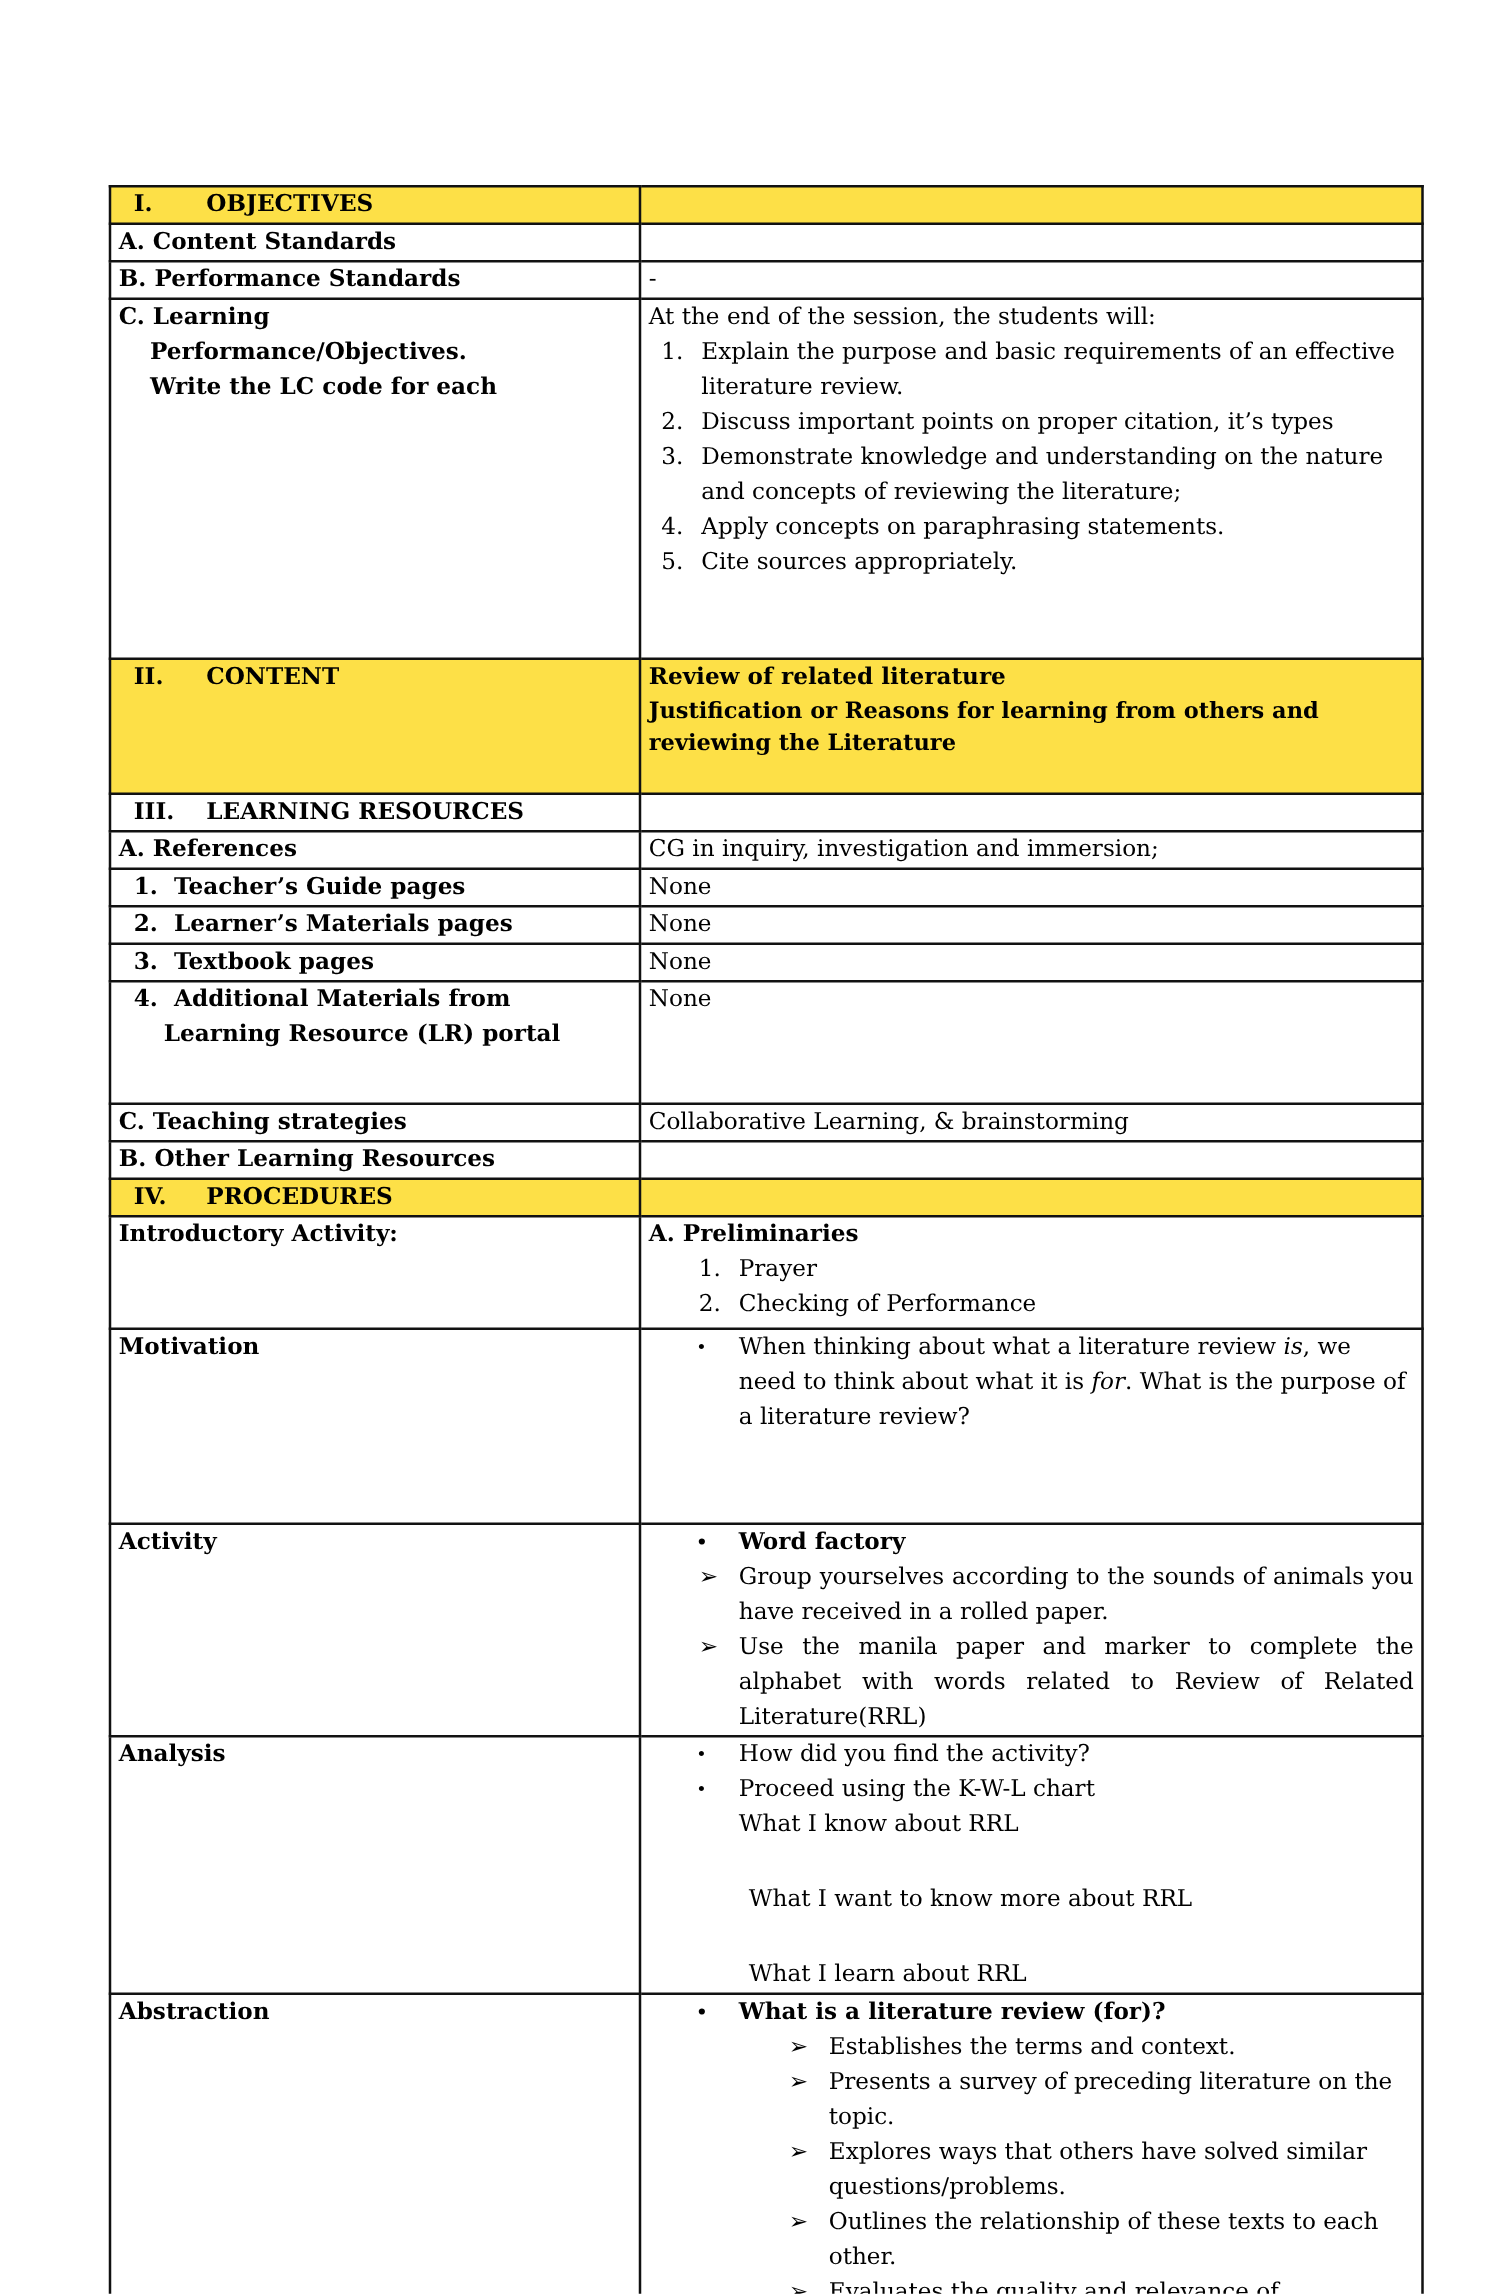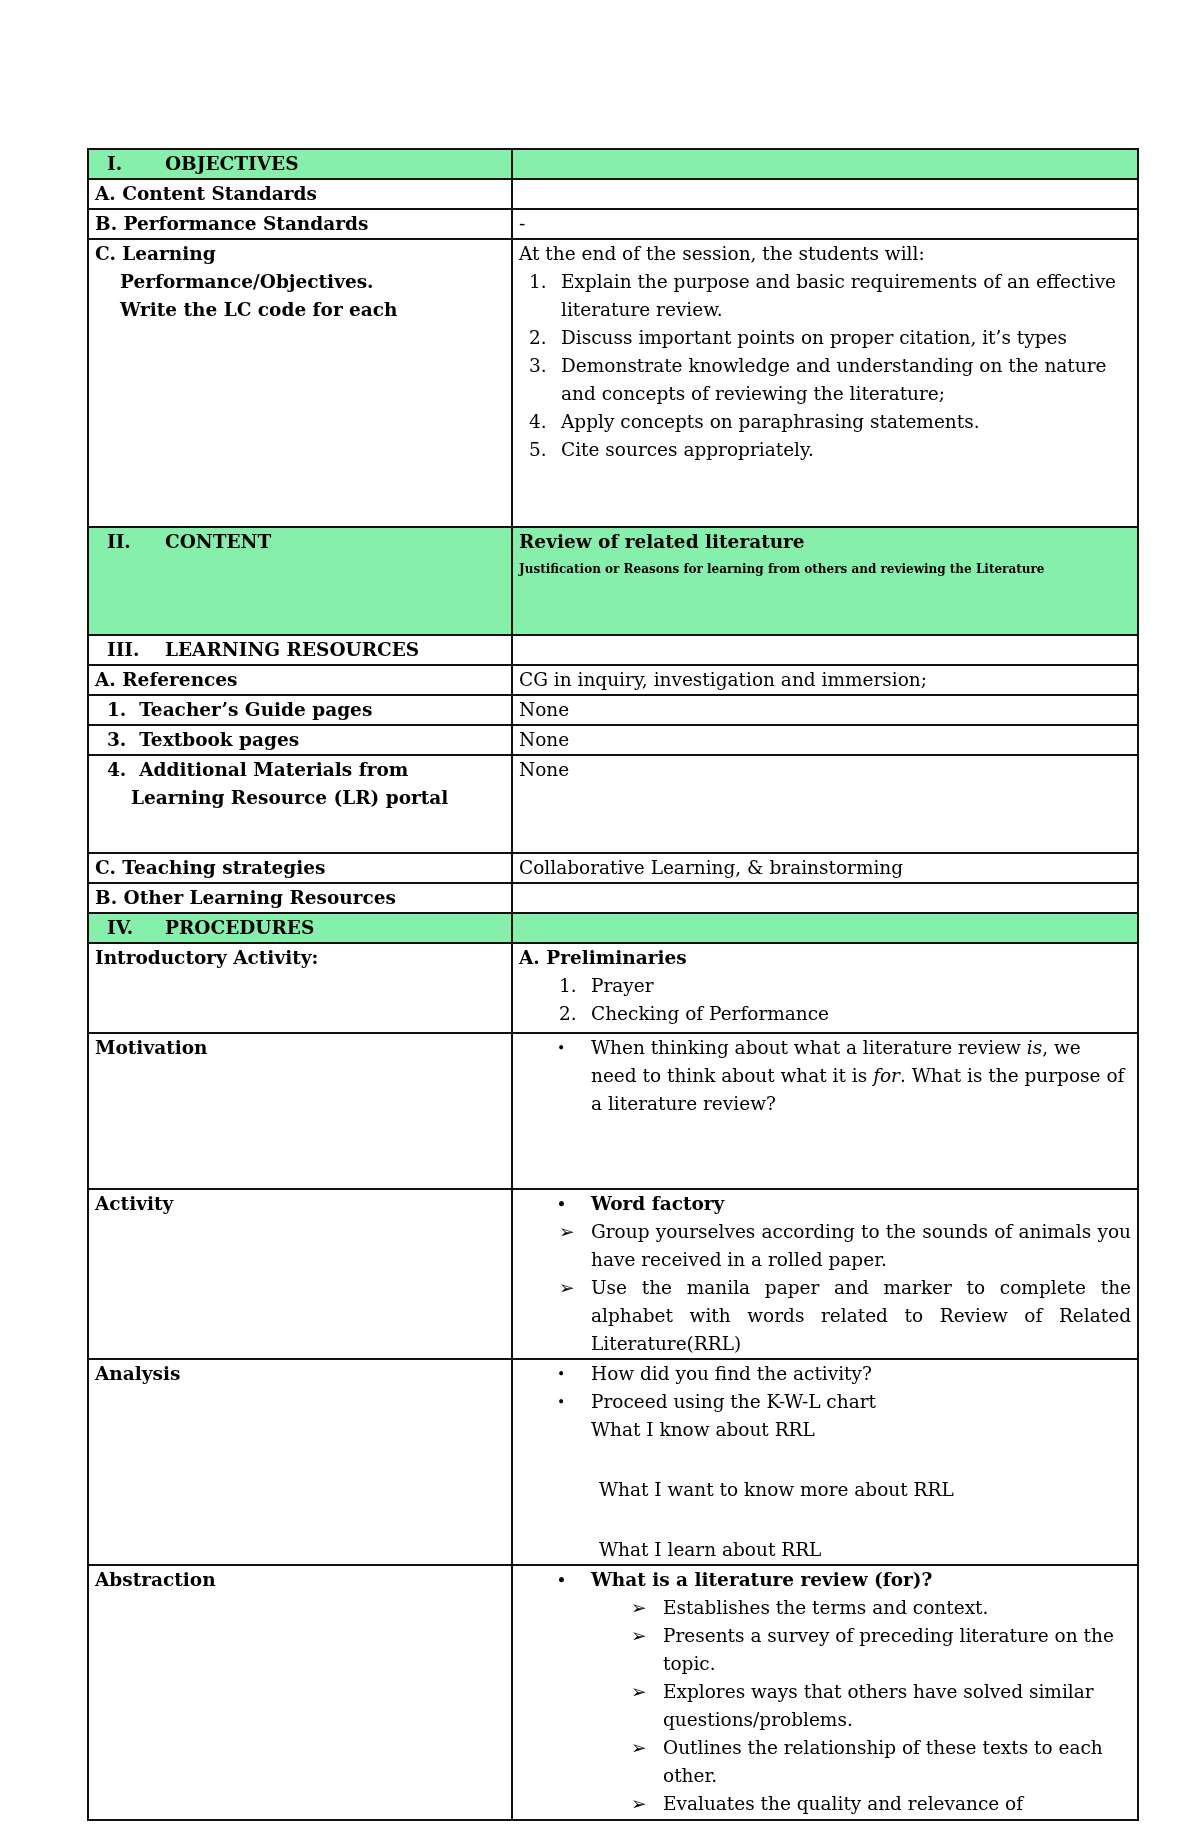--- a/index.html
+++ b/index.html
@@ -4,39 +4,39 @@
 <style>
   html, body { margin:0; padding:0; background:#ffffff; }
   body { width:1200px; height:1835px; position:relative; overflow:hidden;
          font-family:"DejaVu Serif", serif; color:#000; }
   .tbl { position:absolute; left:87px; top:148px; width:1050px;
          border-collapse:collapse; table-layout:fixed; }
   .tbl td { border:2px solid #111; vertical-align:top; padding:0 6px;
             font-size:18.5px; line-height:28px; box-sizing:border-box; }
   .c1 { width:424px; }
   .c2 { width:626px; }
-  .yellow td { background:#86efac; }
+  .yellow td { background:#fde047; }
   .b { font-weight:bold; }
   .sec { display:inline-block; width:58px; padding-left:12px; }
   .lbl { padding-left:12px; }
   .hang { padding-left:36px; text-indent:-24px;font-weight:bold; }
   .sub { padding-left:25px; }
   .proc { padding-left:24px; }
   .ol { margin:0; padding:0; list-style:none; }
   .ol li { position:relative; padding-left:42px; }
   .ol li .n { position:absolute; left:10px; }
   .bl { position:relative; padding-left:72px; }
   .bl .dot { position:absolute; left:38px; font-size:14px; }
   .arr { position:relative; padding-left:72px; text-align:justify; }
   .arr .ar { position:absolute; left:40px; }
   .arr2 { position:relative; padding-left:144px; }
   .arr2 .ar { position:absolute; left:112px; }
   .ind { padding-left:72px; }
   .ind2 { padding-left:80px;margin-top:32px; }
-  .small { font-size:12px; line-height:26px; }
+  .small { font-size:18px; line-height:26px; }
 </style>
 </head>
 <body>
 
 <table class="tbl">
   <colgroup>
       <col class="c1">
       <col class="c2">
     </colgroup>
 
@@ -94,20 +94,26 @@
     <td>CG in inquiry, investigation and immersion;</td>
   </tr>
   <tr style="height:29px">
     <td class="lbl">
           <div class="hang"><span>1.</span>&nbsp; <span>Teacher’s Guide pages</span></div>
         </td>
     <td>None</td>
   </tr>
   <tr style="height:29px">
     <td class="lbl">
+          <div class="hang"><span>2.</span>&nbsp; <span>Learner’s Materials pages</span></div>
+        </td>
+    <td>None</td>
+  </tr>
+  <tr style="height:29px">
+    <td class="lbl">
           <div class="hang"><span>3.</span>&nbsp; <span>Textbook pages</span></div>
         </td>
     <td>None</td>
   </tr>
   <tr style="height:98px">
     <td class="lbl">
           <div class="hang"><span>4.</span>&nbsp; <span>Additional Materials from Learning Resource (LR) portal</span></div>
         </td>
     <td>None</td>
   </tr>

